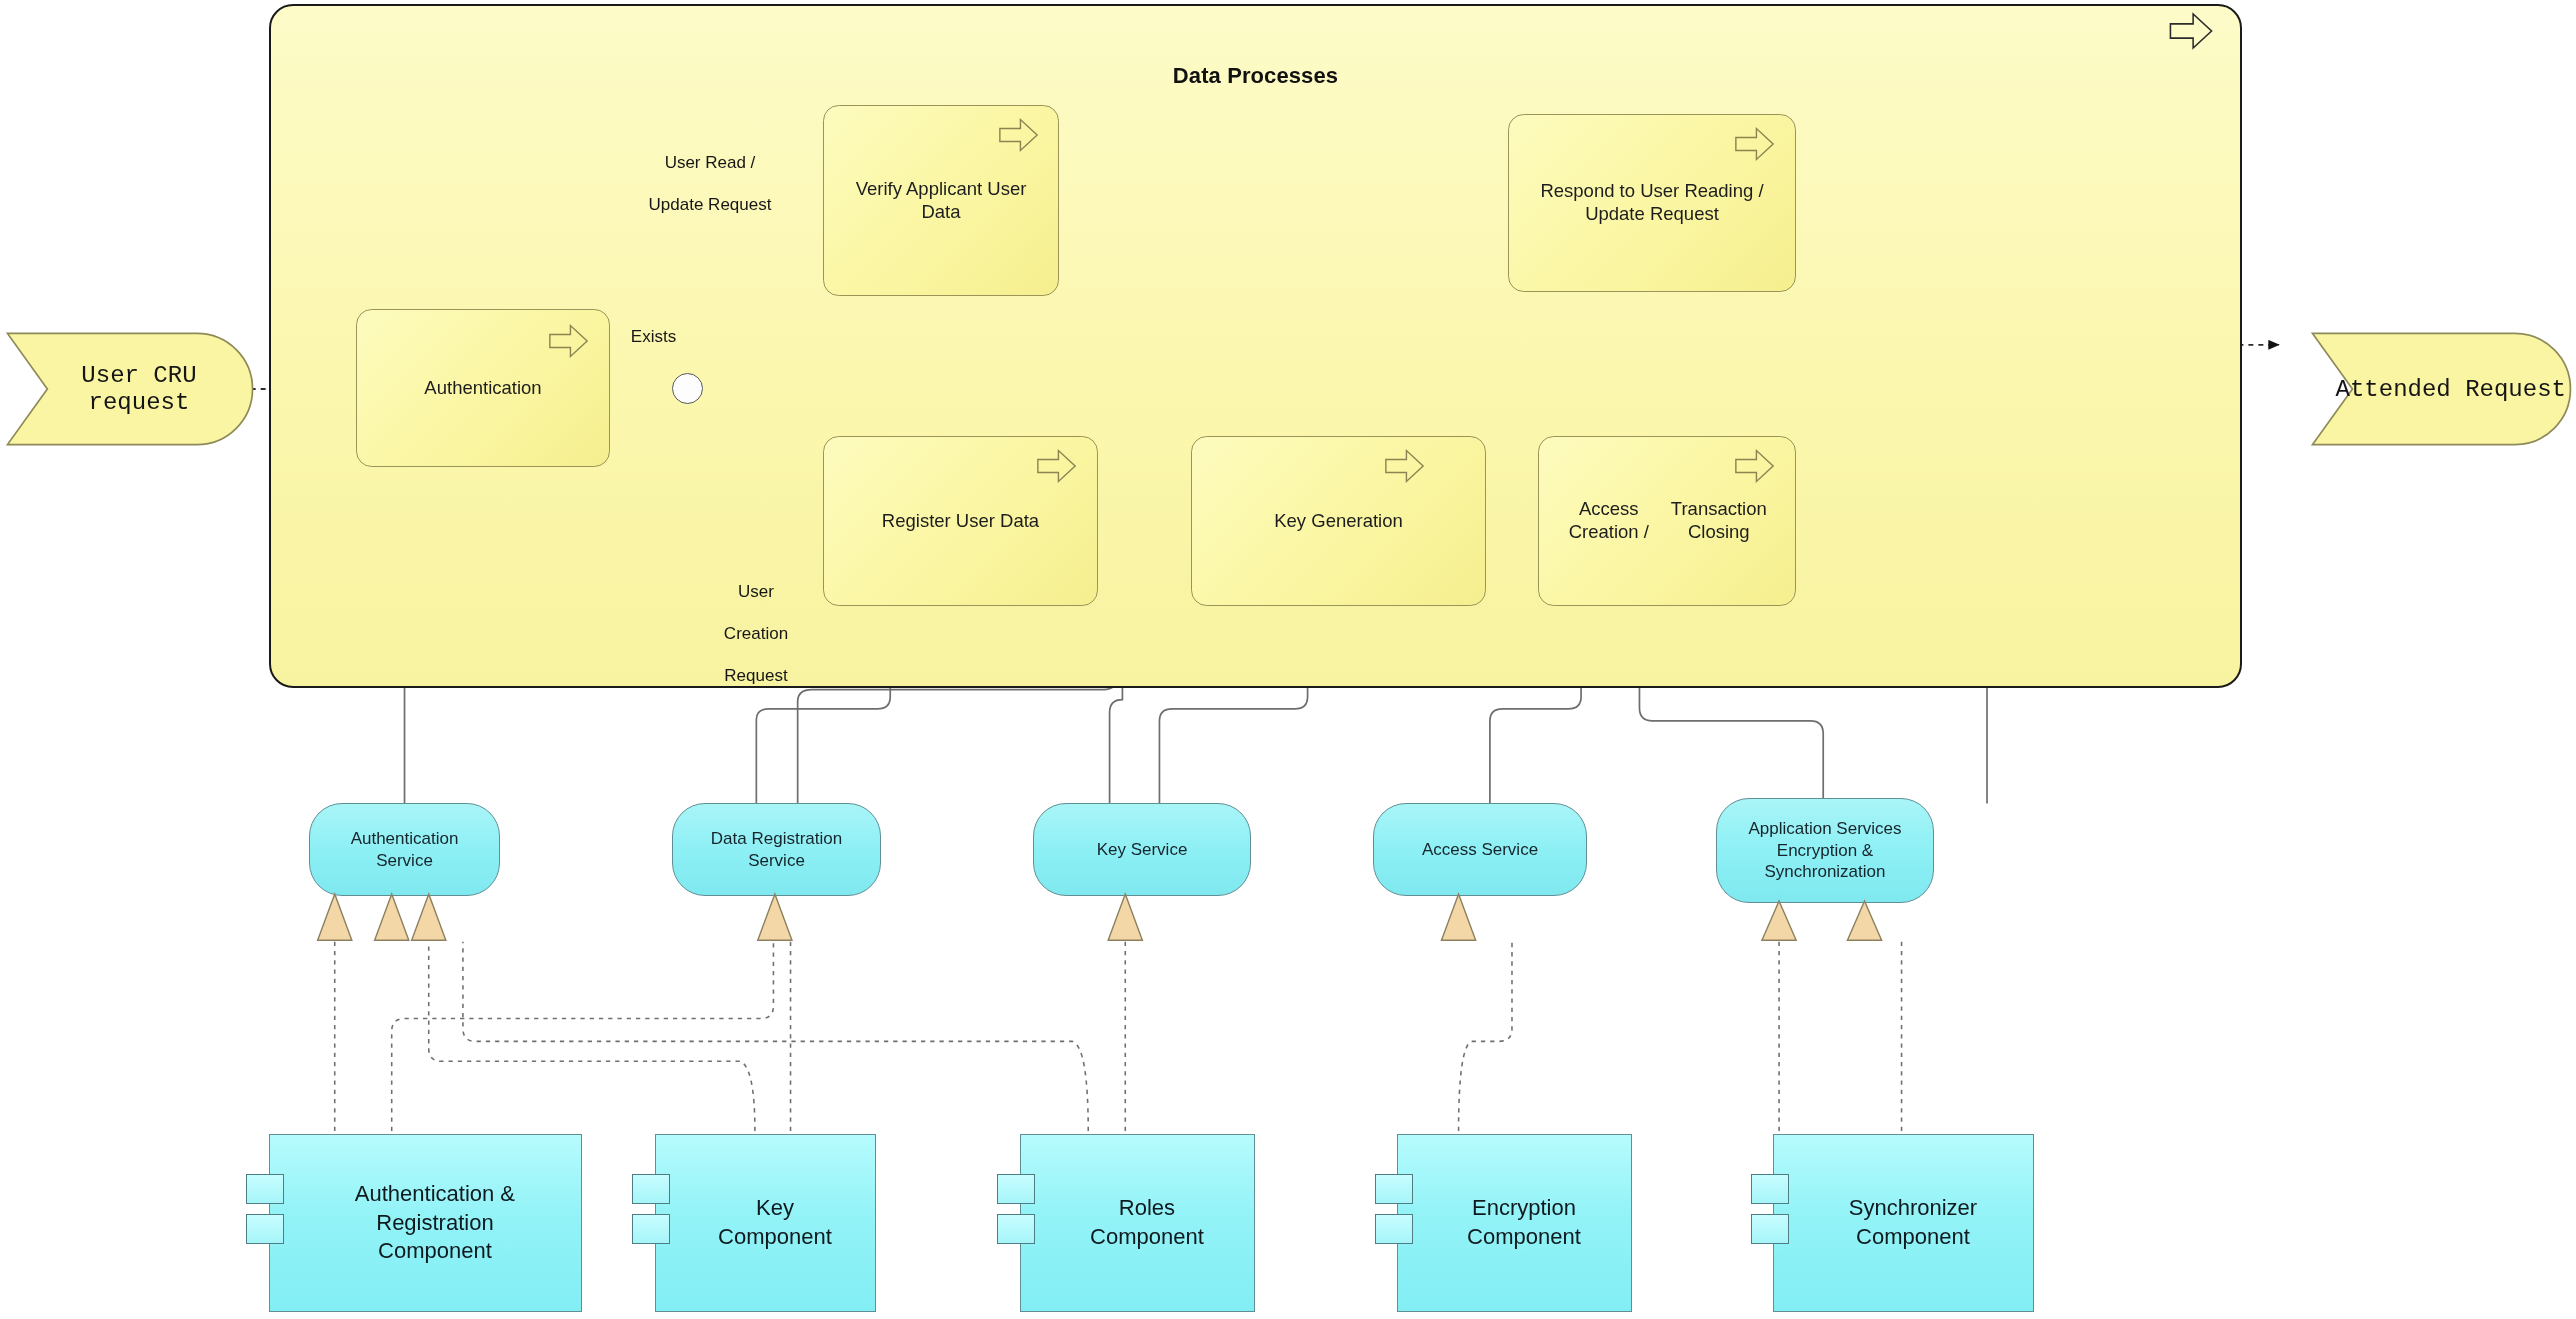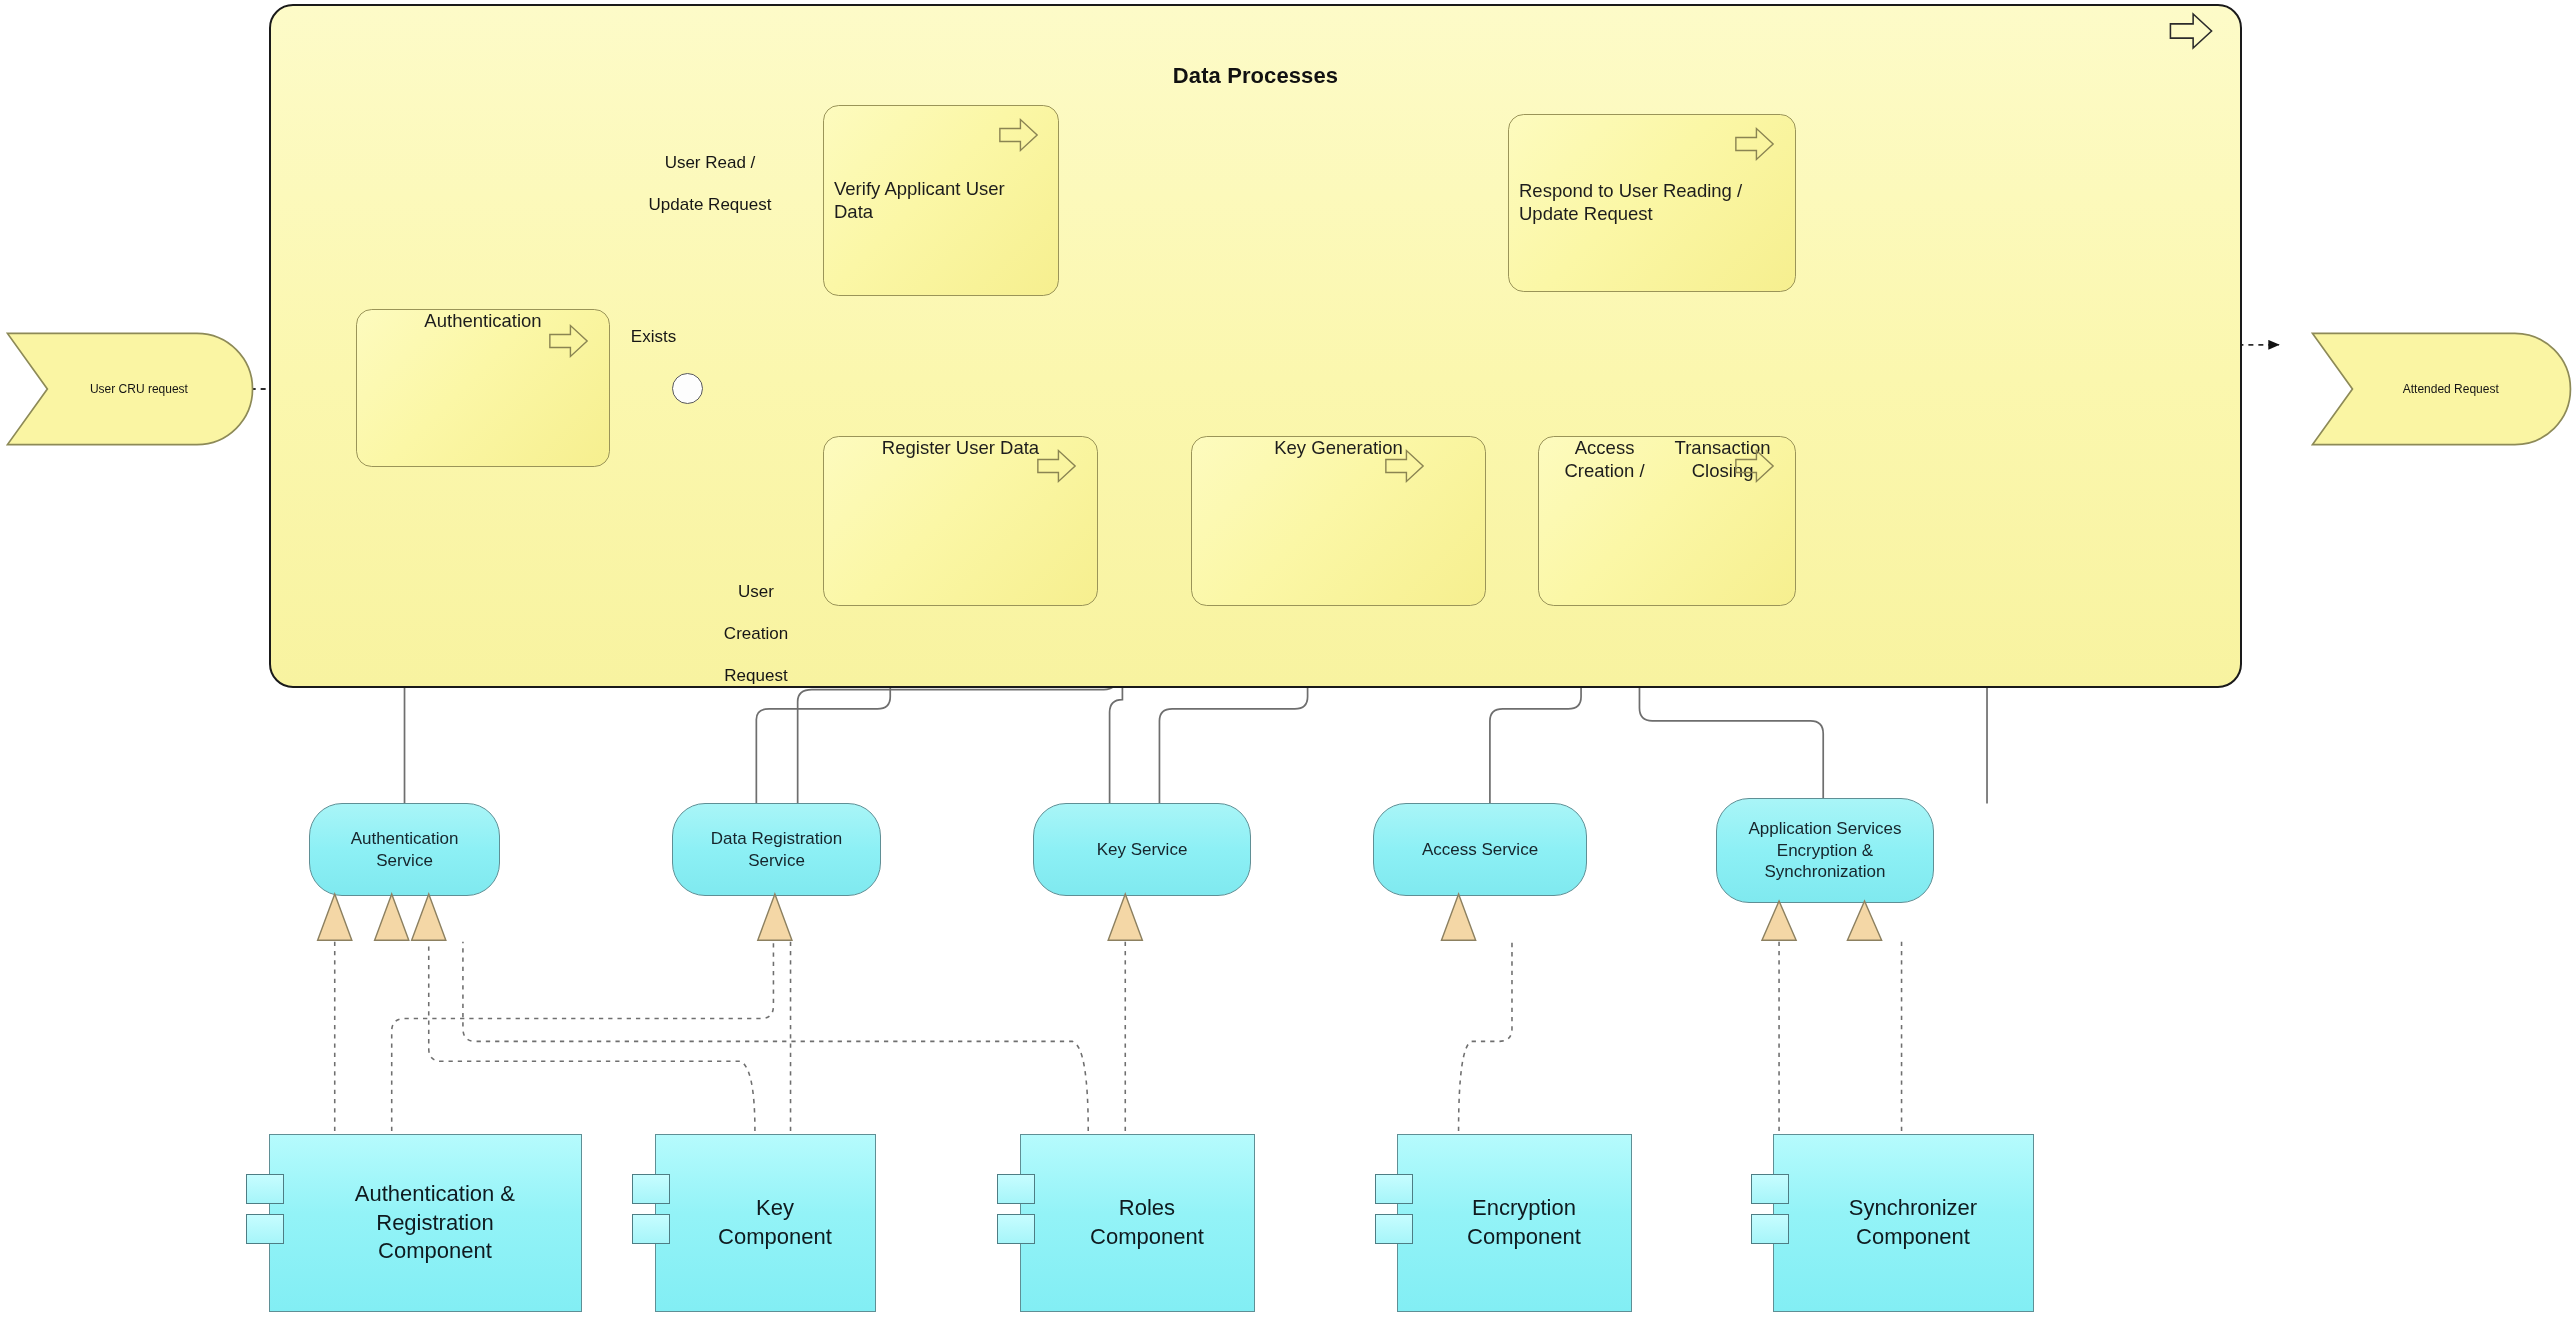--- a/index.html
+++ b/index.html
@@ -20,23 +20,23 @@
     position:absolute;width:100%;text-align:center;
     font-size:22px;font-weight:bold;color:#111;letter-spacing:0.1px;
   }
 
   
   .proc{
     position:absolute;box-sizing:border-box;
     border:1.4px solid #9a9458;
     border-radius:15.7px;
     background:linear-gradient(135deg,#fdfbbe 0%,#fbf7a6 45%,#f6ef8f 100%);
-    display:flex;align-items:flex-start;justify-content:center;
+    display:flex;align-items:center;justify-content:center;
     text-align:center;color:#1d1d1d;font-size:18.5px;line-height:1.22;
-    padding:0 10px;
+    padding:0 18px;
   }
   .proc span{display:block;}
 
   
   .svc{
     position:absolute;box-sizing:border-box;
     border:1.4px solid #5f8f95;
     border-radius:33px;
     background:linear-gradient(180deg,#a9f5f7 0%,#8df0f5 50%,#7fe9ef 100%);
     display:flex;align-items:center;justify-content:center;
@@ -57,21 +57,21 @@
     position:absolute;width:38px;height:30px;
     border:1.4px solid #4e7d84;
     background:linear-gradient(180deg,#c7fdff 0%,#a6f5f9 100%);
     box-sizing:border-box;
   }
 
   
   .flag{
     position:absolute;box-sizing:border-box;
     display:flex;align-items:center;justify-content:center;
-    text-align:center;color:#151515;font-size:12px;
+    text-align:center;color:#151515;font-size:24px;font-family:Liberation Mono, monospace;
   }
   .flag .flagtext{position:relative;z-index:2;padding-left:18.5px;}
 
   
   .lbl{
     position:absolute;text-align:center;color:#161616;
     font-size:17px;line-height:1.24;white-space:pre-line;
   }
 
   

